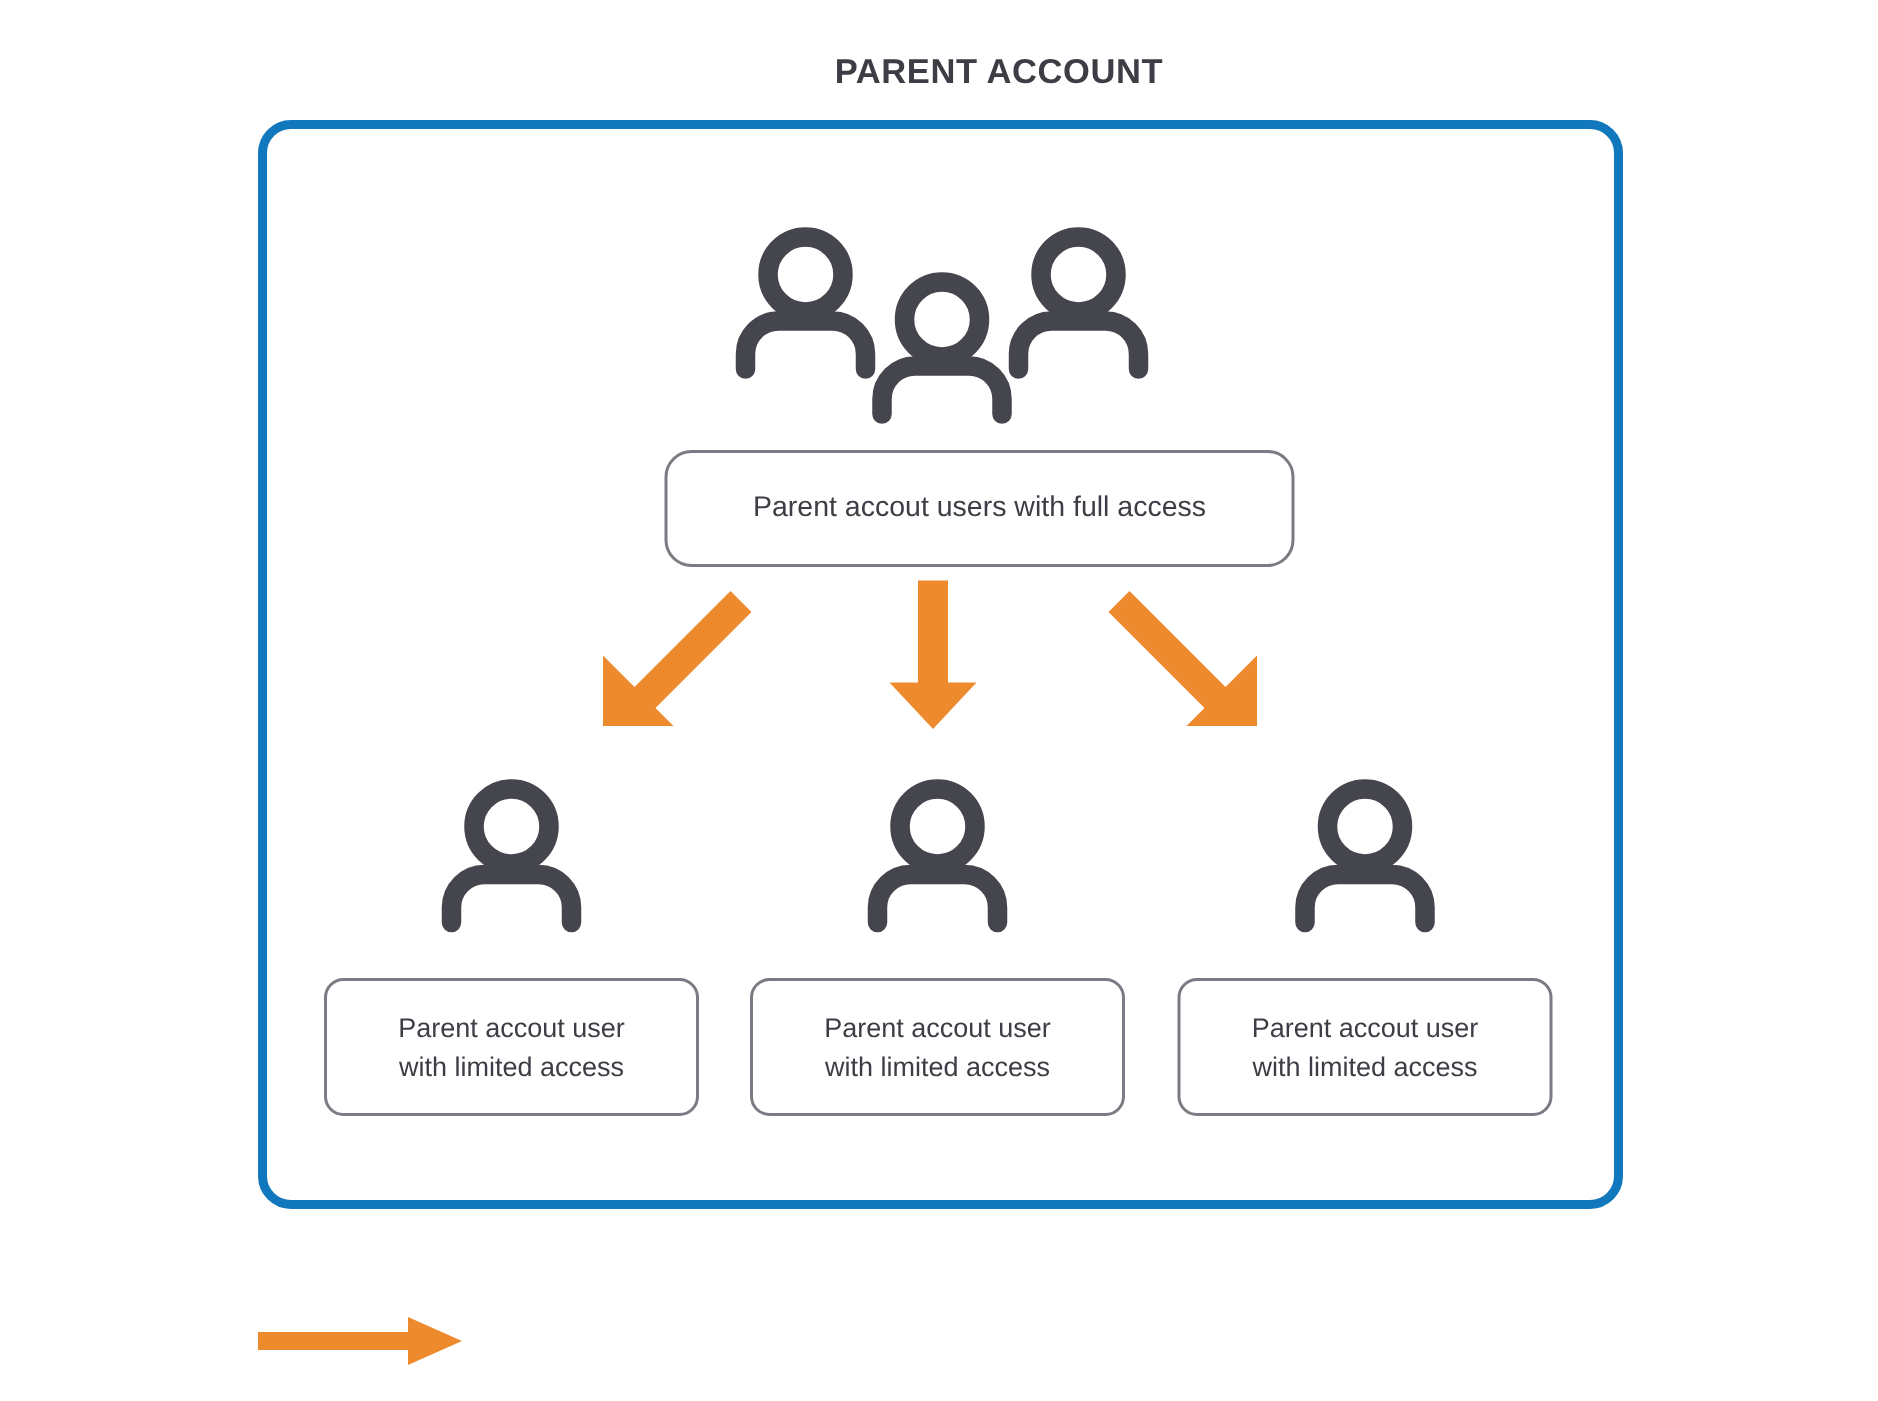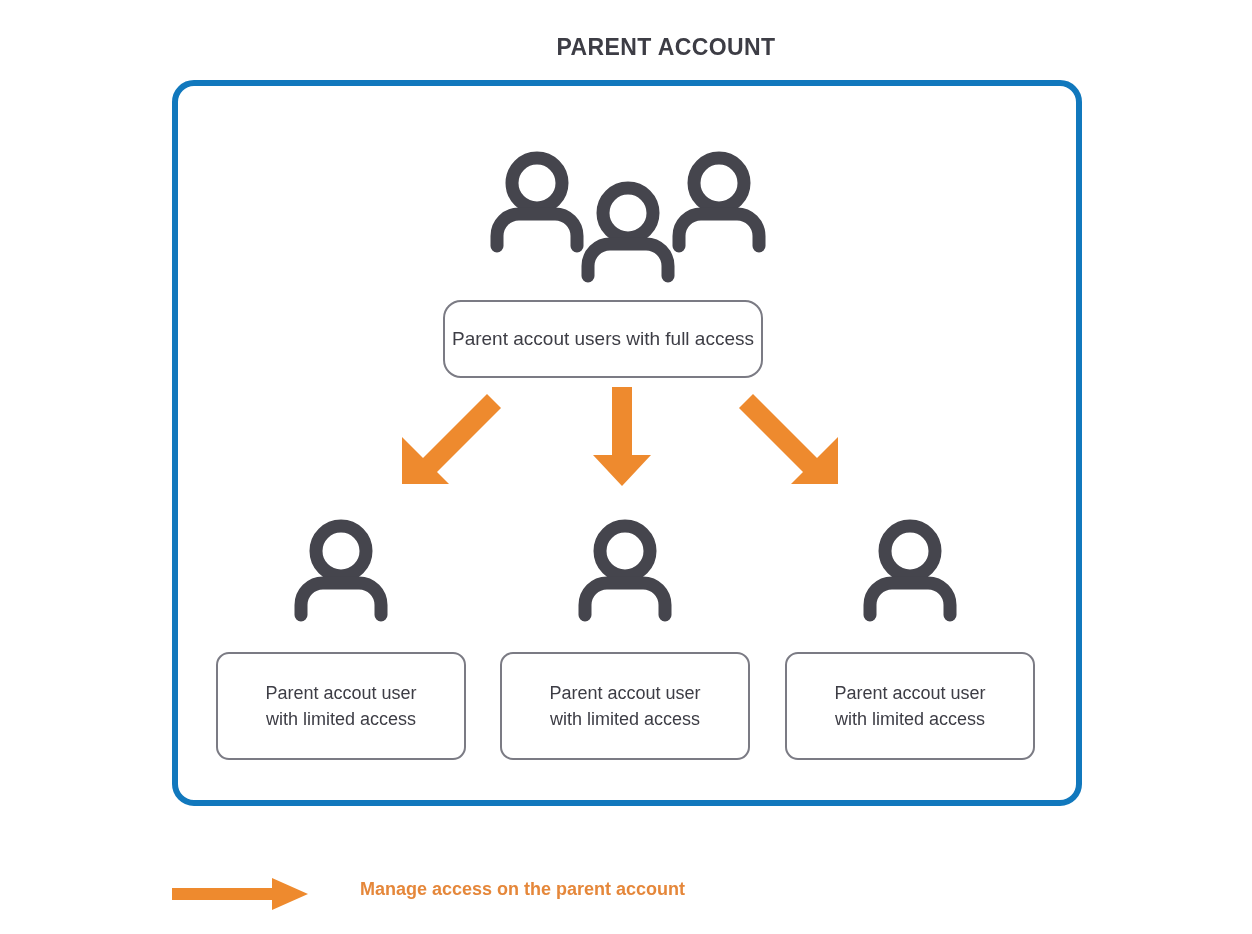--- a/index.html
+++ b/index.html
@@ -58,29 +58,29 @@
     color: #3d3d45;
     display: flex;
     align-items: center;
     justify-content: center;
     text-align: center;
     font-family: "Liberation Sans", sans-serif;
   }
   .box-top {
     left: 443px;
     top: 300px;
-    width: 320px;
+    width: 420px;
     height: 78px;
     border-radius: 18px;
     font-size: 19px;
     line-height: 1.3;
   }
   .box-child {
     width: 250px;
-    height: 108px;
+    height: 92px;
     top: 652px;
     border-radius: 13px;
     font-size: 18px;
     line-height: 1.45;
   }
   .box-child-1 { left: 216px; }
   .box-child-2 { left: 500px; }
   .box-child-3 { left: 785px; }
   .box-line { display: block; }
 
@@ -230,16 +230,15 @@
     </span>
   </div>
 
   <div class="legend">
     <div class="legend-arrow">
       <svg width="142" height="36" viewBox="0 0 142 36" xmlns="http://www.w3.org/2000/svg">
         <rect x="2" y="12" width="108" height="12" fill="#ee8a2e"></rect>
         <path d="M102,2 L138,18 L102,34 Z" fill="#ee8a2e"></path>
       </svg>
     </div>
-    <div class="legend-text">Manage access on the parent account</div>
   </div>
 
 </div>
 
 </body></html>

